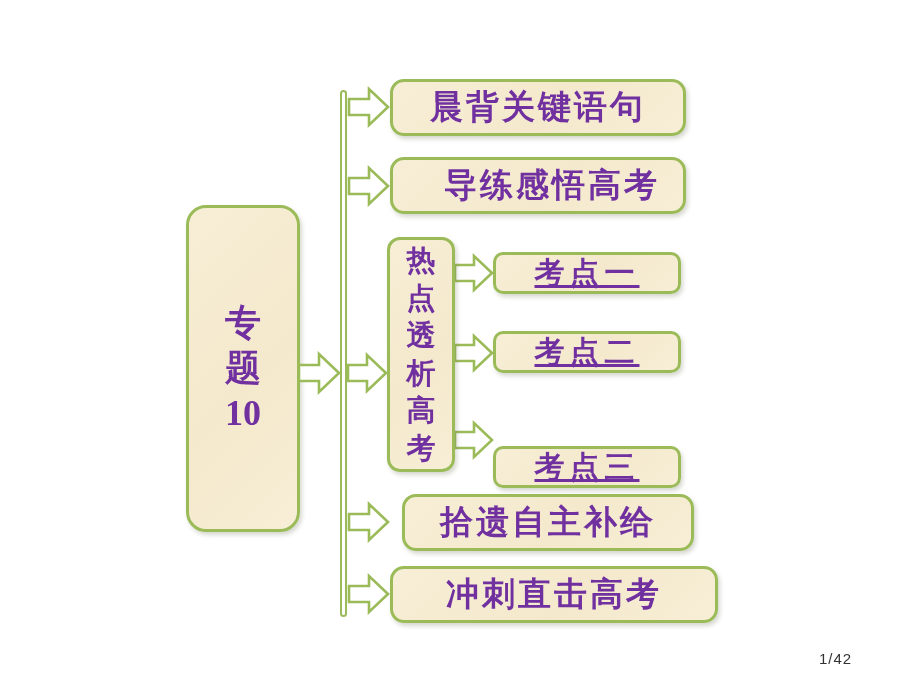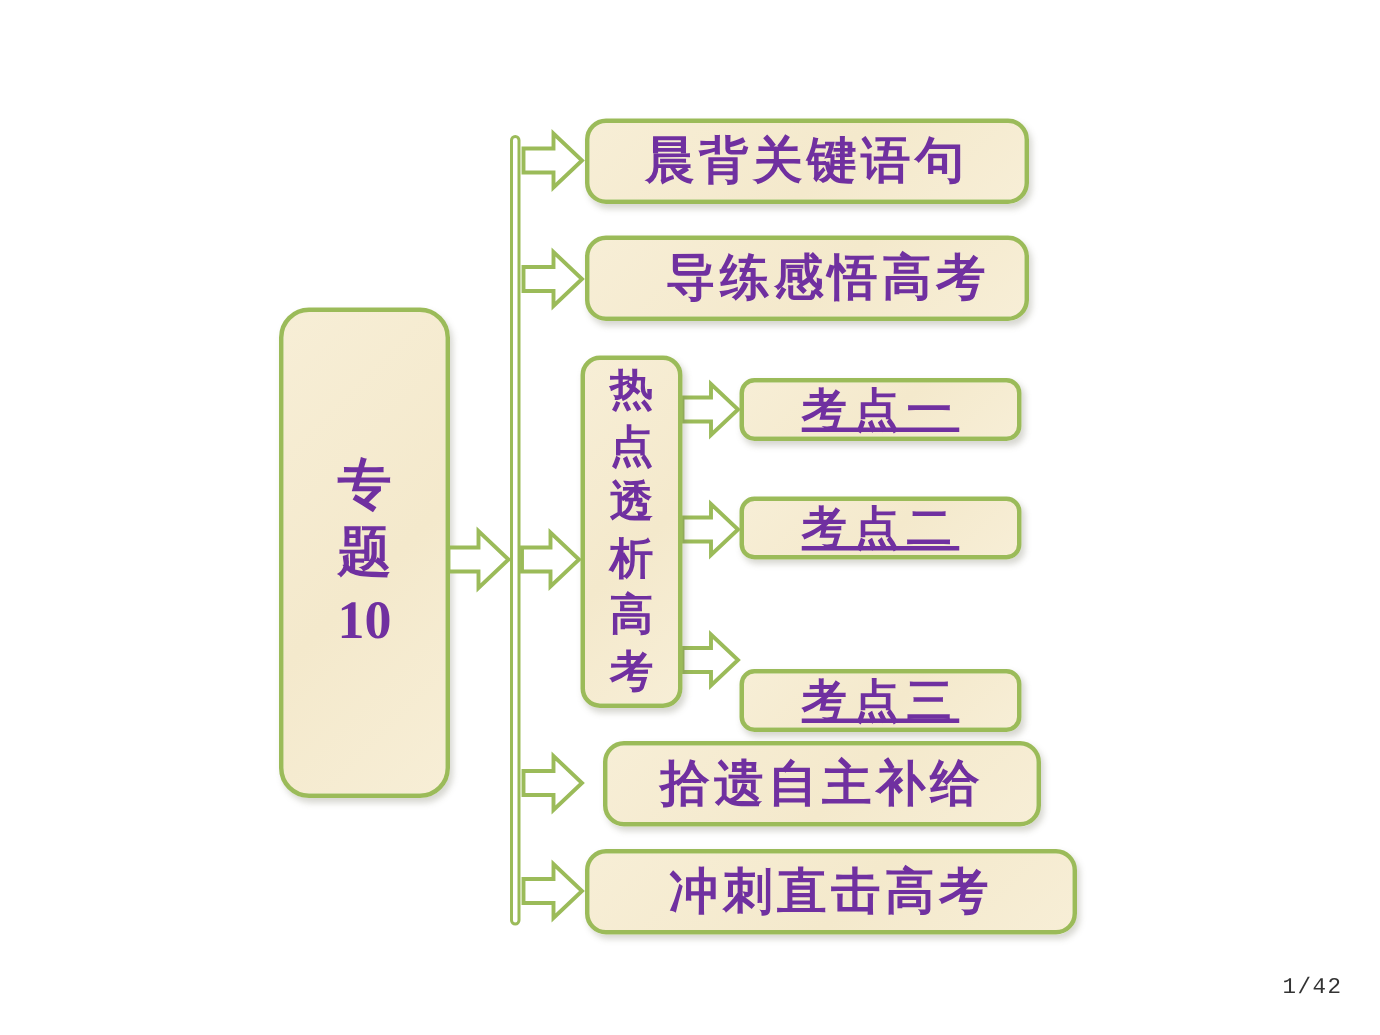--- a/index.html
+++ b/index.html
@@ -84,23 +84,22 @@
   .a-b4  { left: 348px; top: 501px; }
   .a-b5  { left: 348px; top: 573px; }
   .a-k1  { left: 454px; top: 253px; }
   .a-k2  { left: 454px; top: 333px; }
   .a-k3  { left: 454px; top: 420px; }
   .page-num {
     position: absolute;
     left: 819px; top: 650px;
     font-size: 15px;
     color: var(--page-number-color);
-    font-family: Liberation Mono, monospace;
+    font-family: Liberation Sans, sans-serif;
     letter-spacing: 1px;
-    margin-left: 36px;
   }
 </style>
 </head>
 <body>
 
 <div class="slide">
 
   <div class="node root-box">
     <span class="line">专</span>
     <span class="line">题</span>

